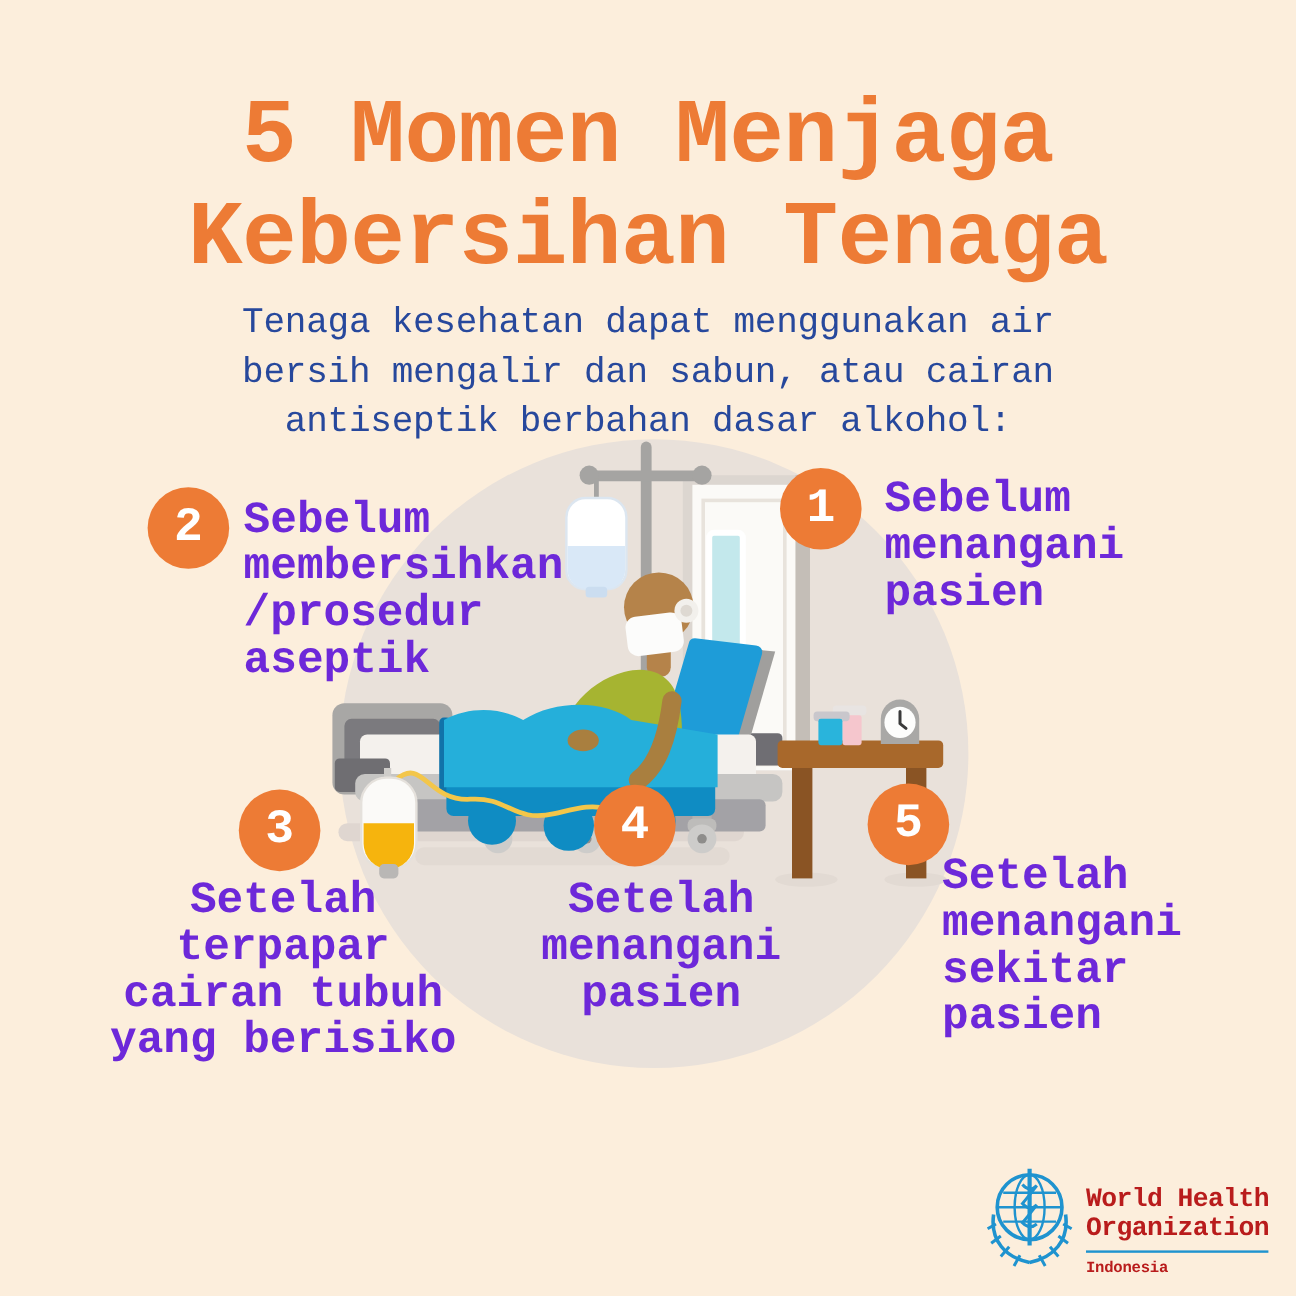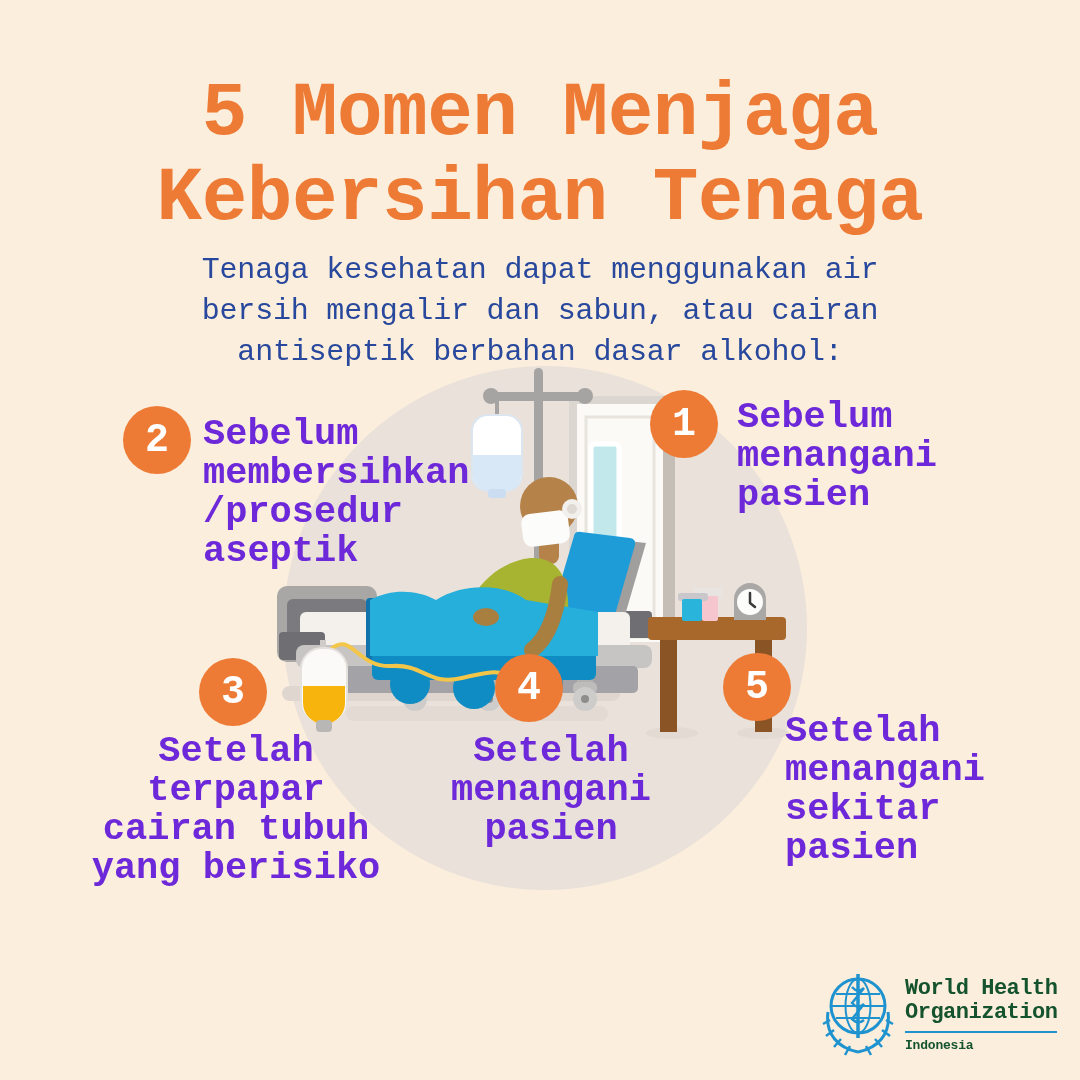--- a/index.html
+++ b/index.html
@@ -22,21 +22,21 @@
          white-space:nowrap;width:max-content;}
   .label div{display:block;}
   .m1{left:650px;top:390px;}  .m1 .label{left:87px;top:8px;text-align:left;}
   .m2{left:123px;top:406px;}  .m2 .label{left:80px;top:9px;text-align:left;}
   .m3{left:199px;top:658px;}  .m3 .label{left:37px;top:74px;transform:translateX(-50%);text-align:center;}
   .m4{left:495px;top:654px;}  .m4 .label{left:56px;top:78px;transform:translateX(-50%);text-align:center;}
   .m5{left:723px;top:653px;}  .m5 .label{left:62px;top:59px;text-align:left;}
 
   .who{position:absolute;left:820px;top:972px;display:flex;align-items:flex-start;}
   .who-emblem{width:76px;height:84px;flex:0 0 auto;}
-  .who-text{margin-left:9px;margin-top:5px;color:#14532d;}
+  .who-text{margin-left:9px;margin-top:16px;color:#b91c1c;}
   .who-name{font-size:22px;font-weight:700;line-height:1.08;letter-spacing:-0.5px;}
   .who-rule{height:2px;background:#1F93CF;margin:6px 0 5px 0;width:100%;}
   .who-region{font-size:13px;font-weight:700;letter-spacing:-0.2px;}
 </style>
 </head>
 <body>
 
 <div class="canvas">
 
   <svg class="scene" viewBox="0 0 1080 1080">

